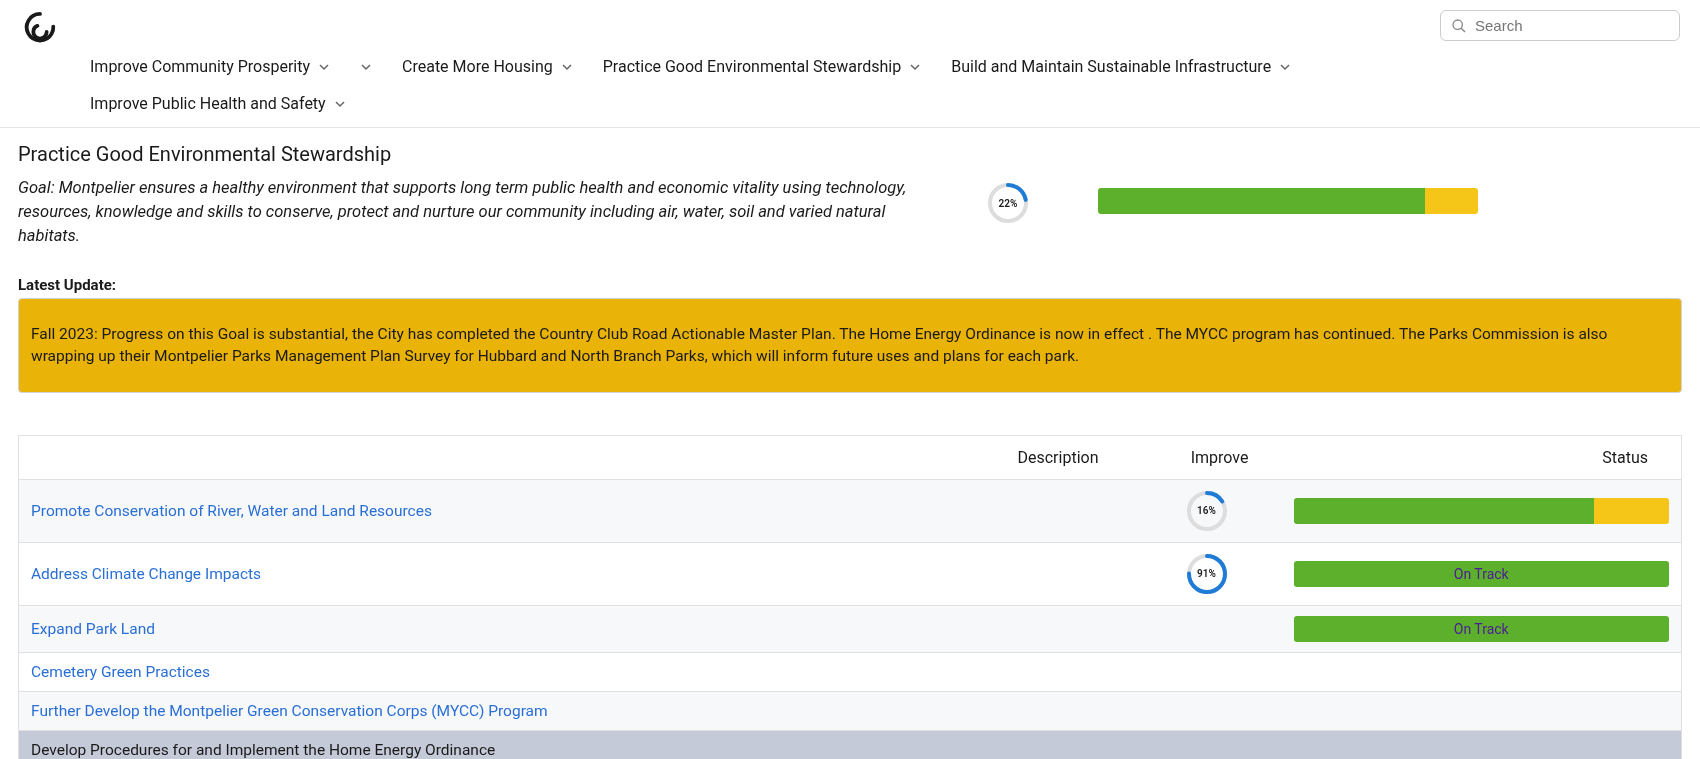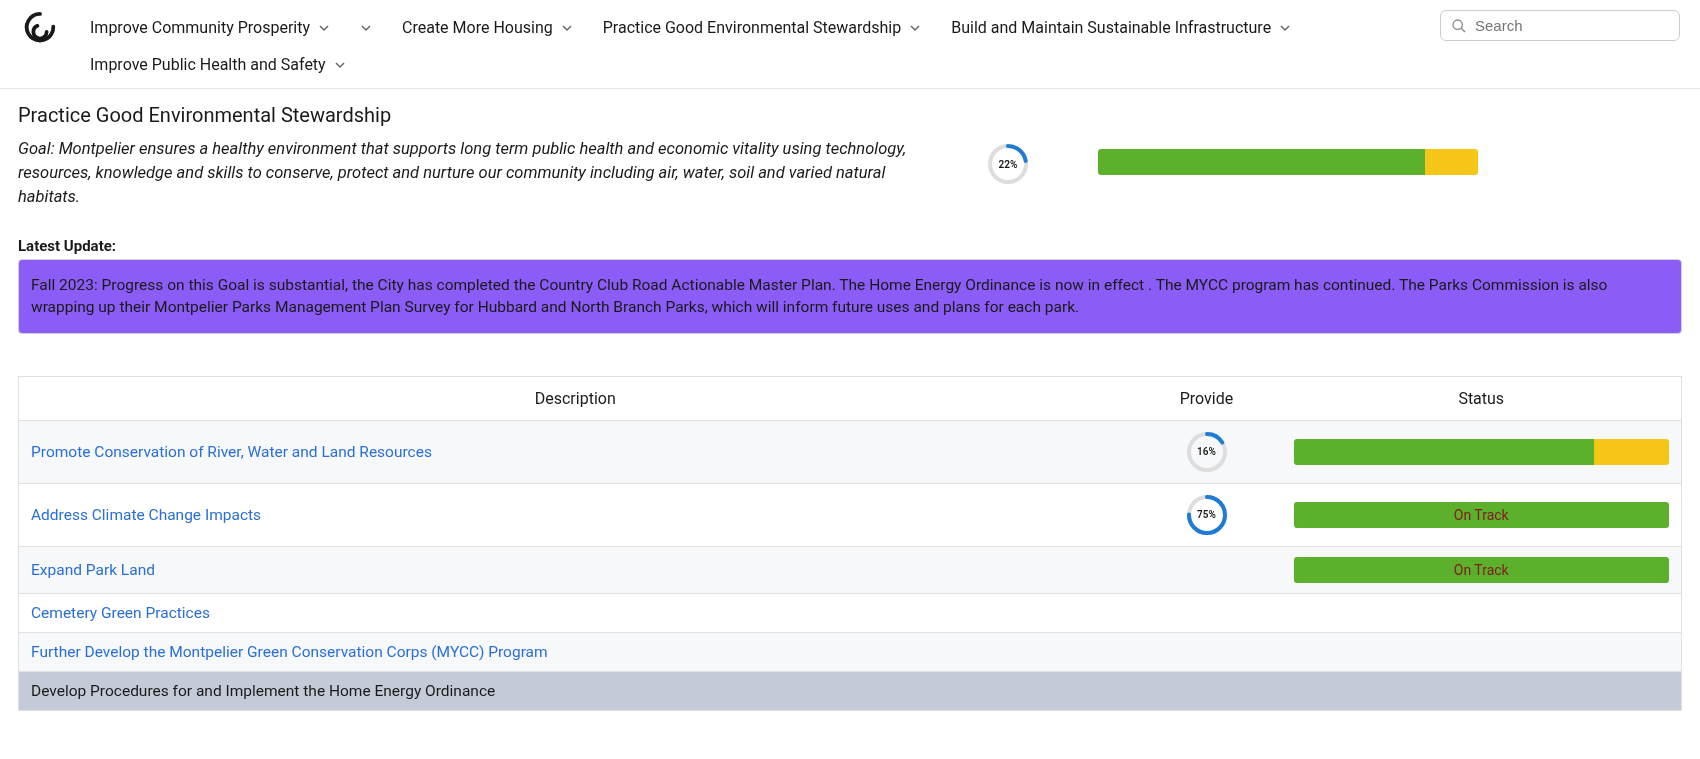--- a/index.html
+++ b/index.html
@@ -1,21 +1,21 @@
 <!DOCTYPE html>
 <html><head>
   <meta charset="utf-8">
   <style>
     * { box-sizing: border-box; margin: 0; padding: 0; }
     body { font-family: -apple-system, BlinkMacSystemFont, "Segoe UI", Roboto, sans-serif; color: #1a1a1a; background: #fff; }
     
     header { display: flex; align-items: flex-start; padding: 10px 20px; border-bottom: 1px solid #e5e5e5; gap: 30px; }
     .logo { flex-shrink: 0; width: 40px; height: 44px; display:flex; align-items:center; justify-content:center; }
     .logo svg { width: 38px; height: 44px; }
-    nav { flex: 1; display: flex; flex-wrap: wrap; gap: 10px 30px; padding-top: 4px; }
+    nav { flex: 1; display: flex; flex-wrap: wrap; gap: 10px 30px; padding-top: 4px; margin-top: 39px; }
     .nav-item { display: flex; align-items: center; gap: 8px; font-size: 16px; color: #1a1a1a; cursor: pointer; padding: 4px 0; }
     .nav-item .chev { width: 12px; height: 12px; display: inline-flex; align-items:center; justify-content:center; }
     .search-wrap { flex-shrink: 0; display: flex; align-items:center; border: 1px solid #ccc; border-radius: 6px; padding: 6px 10px; width: 240px; }
     .search-wrap svg { width: 16px; height: 16px; flex-shrink: 0; margin-right: 8px; stroke:#888; }
     .search-wrap input { border: none; outline: none; font-size: 15px; width: 100%; }
     
     .content { padding: 14px 18px 30px; }
     .page-title { font-size: 20px; margin-bottom: 10px; font-weight: 400; }
     
     .goal-row { display: flex; align-items: flex-start; gap: 35px; }
@@ -23,27 +23,27 @@
     .donut-cell { flex-shrink:0; width: 110px; display:flex; justify-content:center; padding-top: 6px; }
     .status-cell { flex-shrink:0; width: 380px; padding-top: 12px; }
     
     .donut { position: relative; width: 42px; height: 42px; }
     .donut svg { width: 42px; height: 42px; transform: rotate(-90deg); }
     .donut .pct { position:absolute; inset:0; display:flex; align-items:center; justify-content:center; font-size: 10px; font-weight:600; }
     
     .status-bar { height: 26px; border-radius: 3px; overflow:hidden; display:flex; position:relative; }
     .bar-green { background: #5cb02c; height:100%; }
     .bar-yellow { background: #f5c518; height:100%; }
-    .bar-full-green { background:#5cb02c; width:100%; height:100%; display:flex; align-items:center; justify-content:center; color:#7f1d1d; font-size:14px; }
+    .bar-full-green { background:#5cb02c; width:100%; height:100%; display:flex; align-items:center; justify-content:center; color:#4c1d95; font-size:14px; }
     
     .latest-label { font-weight: 700; font-size: 15px; margin-top: 28px; margin-bottom: 4px; }
-    .update-box { border: 1px solid #d0d4da; background: #8b5cf6; border-radius: 4px; padding: 14px 12px; font-size: 15.5px; line-height: 1.45; }
+    .update-box { border: 1px solid #d0d4da; background: #eab308; border-radius: 4px; padding: 24px 12px; font-size: 15.5px; line-height: 1.45; }
     
     table.goals { width: 100%; border-collapse: collapse; margin-top: 42px; border: 1px solid #e0e0e0; }
-    table.goals th { text-align: center; font-weight: 400; font-size: 16px; padding: 12px 20px; border-bottom: 1px solid #e0e0e0; background:#fff; }
+    table.goals th { text-align: right; font-weight: 400; font-size: 16px; padding: 12px 33px; border-bottom: 1px solid #e0e0e0; background:#fff; }
     table.goals th.prog-col { width: 150px; }
     table.goals th.stat-col { width: 400px; }
     table.goals tbody tr { border-bottom: 1px solid #e0e0e0; }
     table.goals tbody tr.odd { background: #f7f8fa; }
     table.goals tbody tr.selected { background: #c5cad8; margin-top: 24px; }
     table.goals td { padding: 10px 12px; font-size: 15.5px; vertical-align: middle; }
     table.goals td a { color: #2a6fd6; text-decoration: none; cursor:pointer; }
     table.goals td.prog-td { text-align:center; }
     table.goals td .donut { margin: 0 auto; }
     table.goals td .status-bar { height: 26px; }
@@ -136,21 +136,21 @@
     </div>
   </div>
 
   <div class="latest-label">Latest Update:</div>
   <div class="update-box">Fall 2023: Progress on this Goal is substantial, the City has completed the Country Club Road Actionable Master Plan. The Home Energy Ordinance is now in effect . The MYCC program has continued. The Parks Commission is also wrapping up their Montpelier Parks Management Plan Survey for Hubbard and North Branch Parks, which will inform future uses and plans for each park.</div>
 
   <table class="goals">
     <thead>
       <tr>
         <th>Description</th>
-        <th class="prog-col">Provide</th>
+        <th class="prog-col">Improve</th>
         <th class="stat-col">Status</th>
       </tr>
     </thead>
     <tbody id="goals-tbody">
         <tr class="odd">
           <td><a>Promote Conservation of River, Water and Land Resources</a></td>
           <td class="prog-td">
             <div class="donut"><svg viewBox="0 0 42 42">
     <circle cx="21" cy="21" r="18" fill="none" stroke="#ddd" stroke-width="4"></circle>
     <circle cx="21" cy="21" r="18" fill="none" stroke="#1e7bd6" stroke-width="4" stroke-dasharray="18.09557368467721 113.09733552923255" stroke-linecap="round"></circle>
@@ -162,21 +162,21 @@
               <div class="bar-yellow" style="width:20%"></div>
             </div>
           </td>
         </tr>
         <tr>
           <td><a>Address Climate Change Impacts</a></td>
           <td class="prog-td">
             <div class="donut"><svg viewBox="0 0 42 42">
     <circle cx="21" cy="21" r="18" fill="none" stroke="#ddd" stroke-width="4"></circle>
     <circle cx="21" cy="21" r="18" fill="none" stroke="#1e7bd6" stroke-width="4" stroke-dasharray="84.82300164692441 113.09733552923255" stroke-linecap="round"></circle>
-  </svg><div class="pct">75%</div></div>
+  </svg><div class="pct">91%</div></div>
           </td>
           <td>
             <div class="status-bar">
               <div class="bar-full-green">On Track</div>
             </div>
           </td>
         </tr>
         <tr class="odd">
           <td><a>Expand Park Land</a></td>
           <td class="prog-td"></td>

